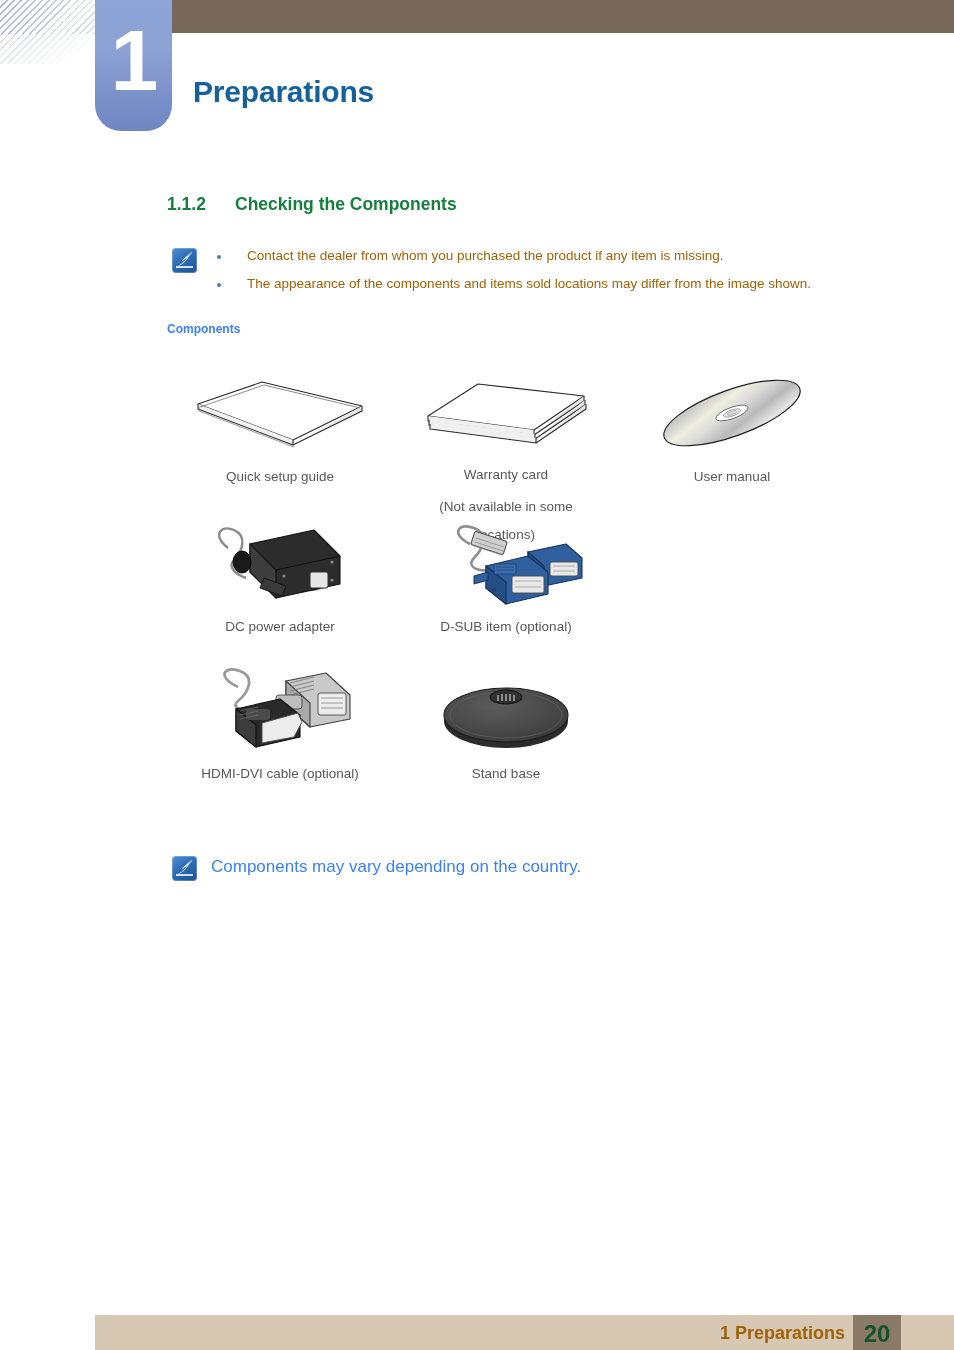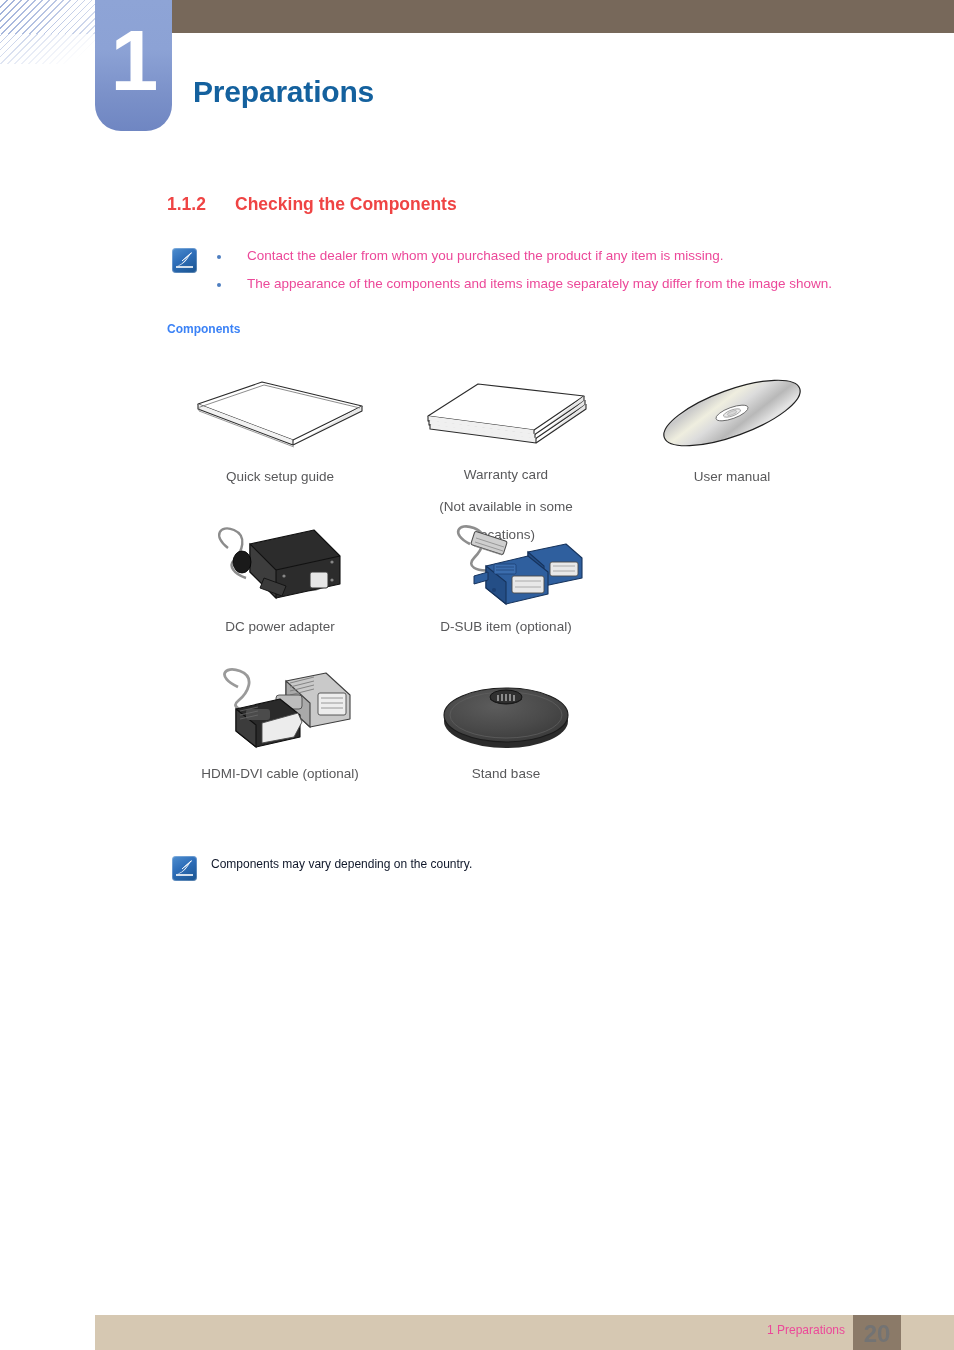--- a/index.html
+++ b/index.html
@@ -76,60 +76,60 @@
     margin-top: 39px;
   }
 
   
   #section-heading {
     position: absolute;
     left: 167px;
     top: 194px;
     font-size: 17.5px;
     font-weight: bold;
-    color: #ef4444;
+    color: #15803d;
     white-space: nowrap;
   }
   #section-heading .num { display: inline-block; width: 68px; }
 
   
   .note-icon {
     position: absolute;
     width: 25px; height: 25px;
     border-radius: 4px;
     background: linear-gradient(150deg, #4f8fd0 0%, #2f6fba 42%, #19538f 100%);
     box-shadow: inset 0 0 0 1px rgba(255,255,255,0.25);
   }
   .note-icon svg { display: block; }
 
   #note-top { left: 172px; top: 248px; }
   #note-bottom { left: 172px; top: 856px; }
 
   .bullet-row {
     position: absolute;
     font-size: 13.5px;
-    color: #ec4899;
+    color: #a16207;
     white-space: nowrap;
   }
   .bullet-dot {
     position: absolute;
     width: 4px; height: 4px;
     border-radius: 50%;
     background: #4d7ec0;
   }
   #bullet-dot-0 { left: 217px; top: 255px; }
   #bullet-dot-1 { left: 217px; top: 283px; }
   #bullet-text-0 { left: 247px; top: 248px; }
   #bullet-text-1 { left: 247px; top: 276px; }
 
   #note-bottom-text {
     position: absolute;
     left: 211px; top: 857px;
-    font-size: 12px;
-    color: #0f172a;
+    font-size: 17px;
+    color: #3b82f6;
     white-space: nowrap;
   }
 
   #components-subheading {
     position: absolute;
     left: 167px;
     top: 322px;
     font-size: 12px;
     font-weight: bold;
     color: #3b82f6;
@@ -183,37 +183,38 @@
   #footer-bar {
     position: absolute;
     left: 95px; top: 1315px;
     width: 859px; height: 35px;
     background: #d6c8b2;
   }
   #footer-section {
     position: absolute;
     right: 109px;
     top: 1323px;
-    font-size: 12px;
-    color: #ec4899;
+    font-size: 18px;
+    color: #a16207;
     white-space: nowrap;
+    font-weight: bold;
   }
   #footer-page-box {
     position: absolute;
     left: 853px; top: 1315px;
     width: 48px; height: 35px;
     background: #8b7a68;
   }
   #footer-page-number {
     position: absolute;
     left: 853px; top: 1316px;
     width: 48px; height: 35px;
     line-height: 35px;
     text-align: center;
-    color: #737373;
+    color: #14532d;
     font-size: 24px;
     font-weight: bold;
   }
 </style>
 </head>
 <body>
 
 <div id="hatch-pattern"></div>
 <div id="hatch-pattern-2"></div>
 
@@ -235,21 +236,21 @@
     <path d="M5 17.5 C9 17.5 12 14 19 5 C15 12 12 15.5 7.5 17.5 Z" fill="#ffffff"></path>
     <path d="M10 13 L19 5" stroke="#ffffff" stroke-width="1" fill="none"></path>
     <path d="M12.5 11 L20 4.5" stroke="#ffffff" stroke-width="0.9" fill="none"></path>
   </svg>
 </div>
 
 <div class="bullet-dot" id="bullet-dot-0"></div>
 <div class="bullet-row" id="bullet-text-0">Contact the dealer from whom you purchased the product if any item is missing.</div>
 
 <div class="bullet-dot" id="bullet-dot-1"></div>
-<div class="bullet-row" id="bullet-text-1">The appearance of the components and items image separately may differ from the image shown.</div>
+<div class="bullet-row" id="bullet-text-1">The appearance of the components and items sold locations may differ from the image shown.</div>
 
 <div id="components-subheading">Components</div>
 
 <div id="components-grid">
 
   <div class="comp-row" id="row-0">
 
     <div class="comp-cell">
       <div class="comp-art">
         <svg width="180" height="90" viewBox="0 0 180 90">

